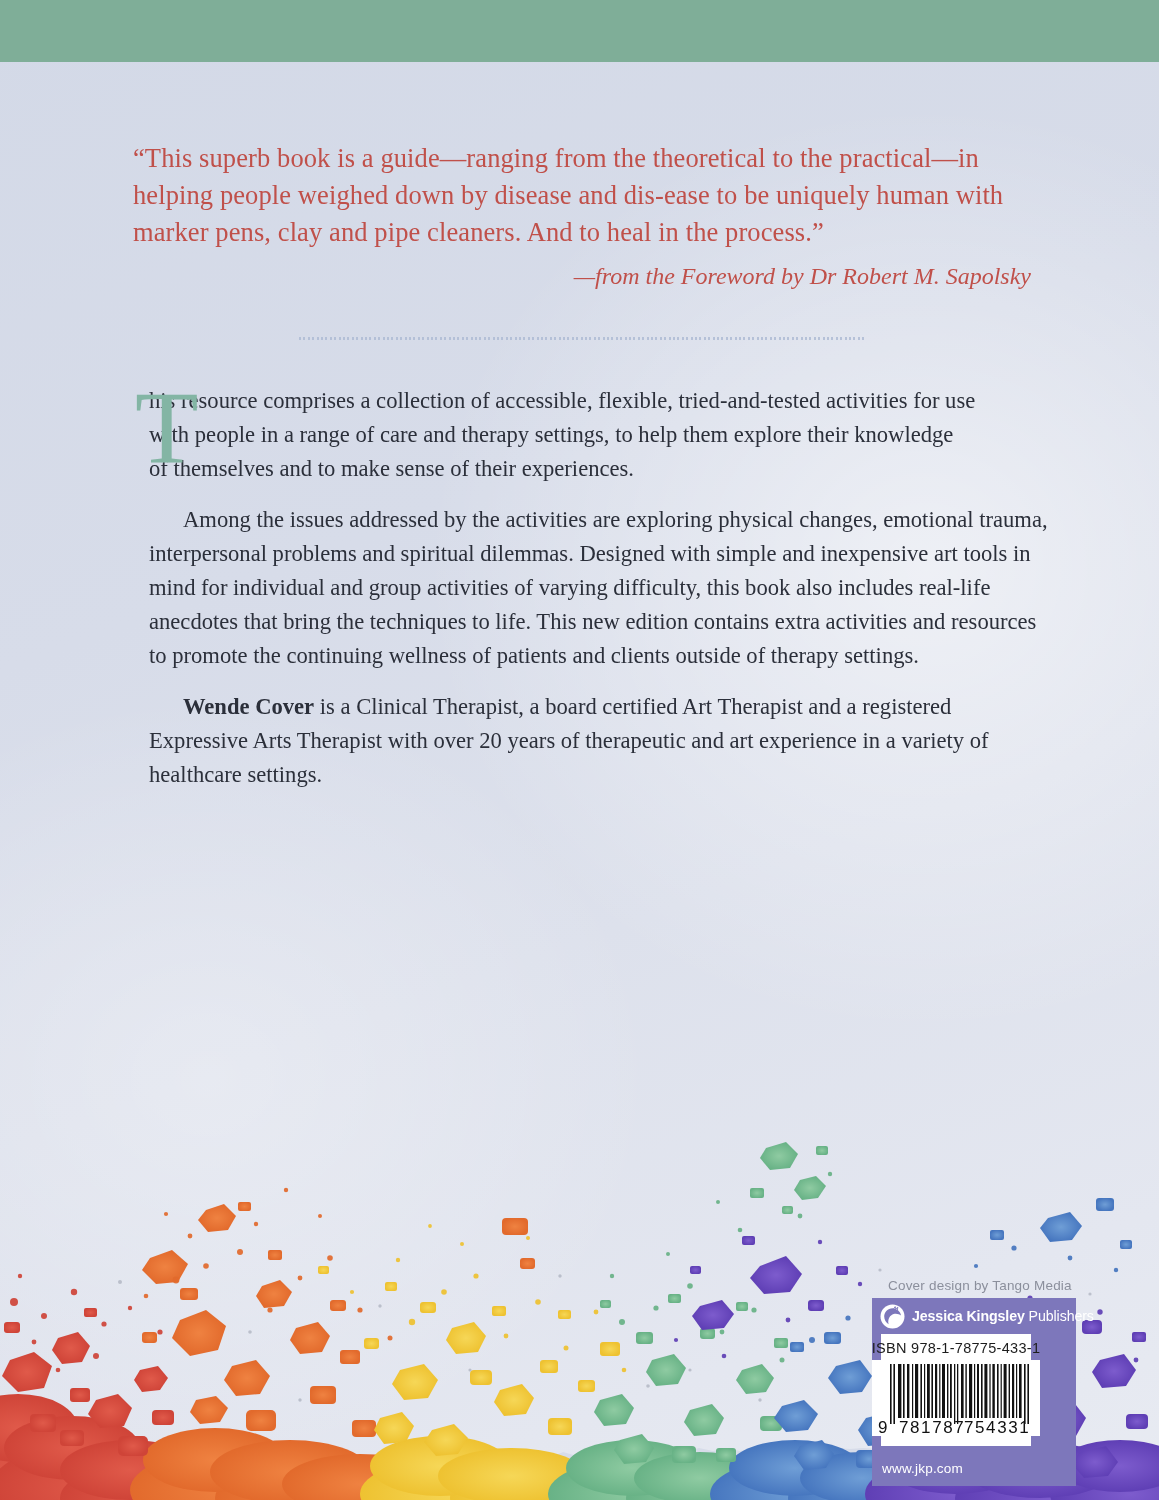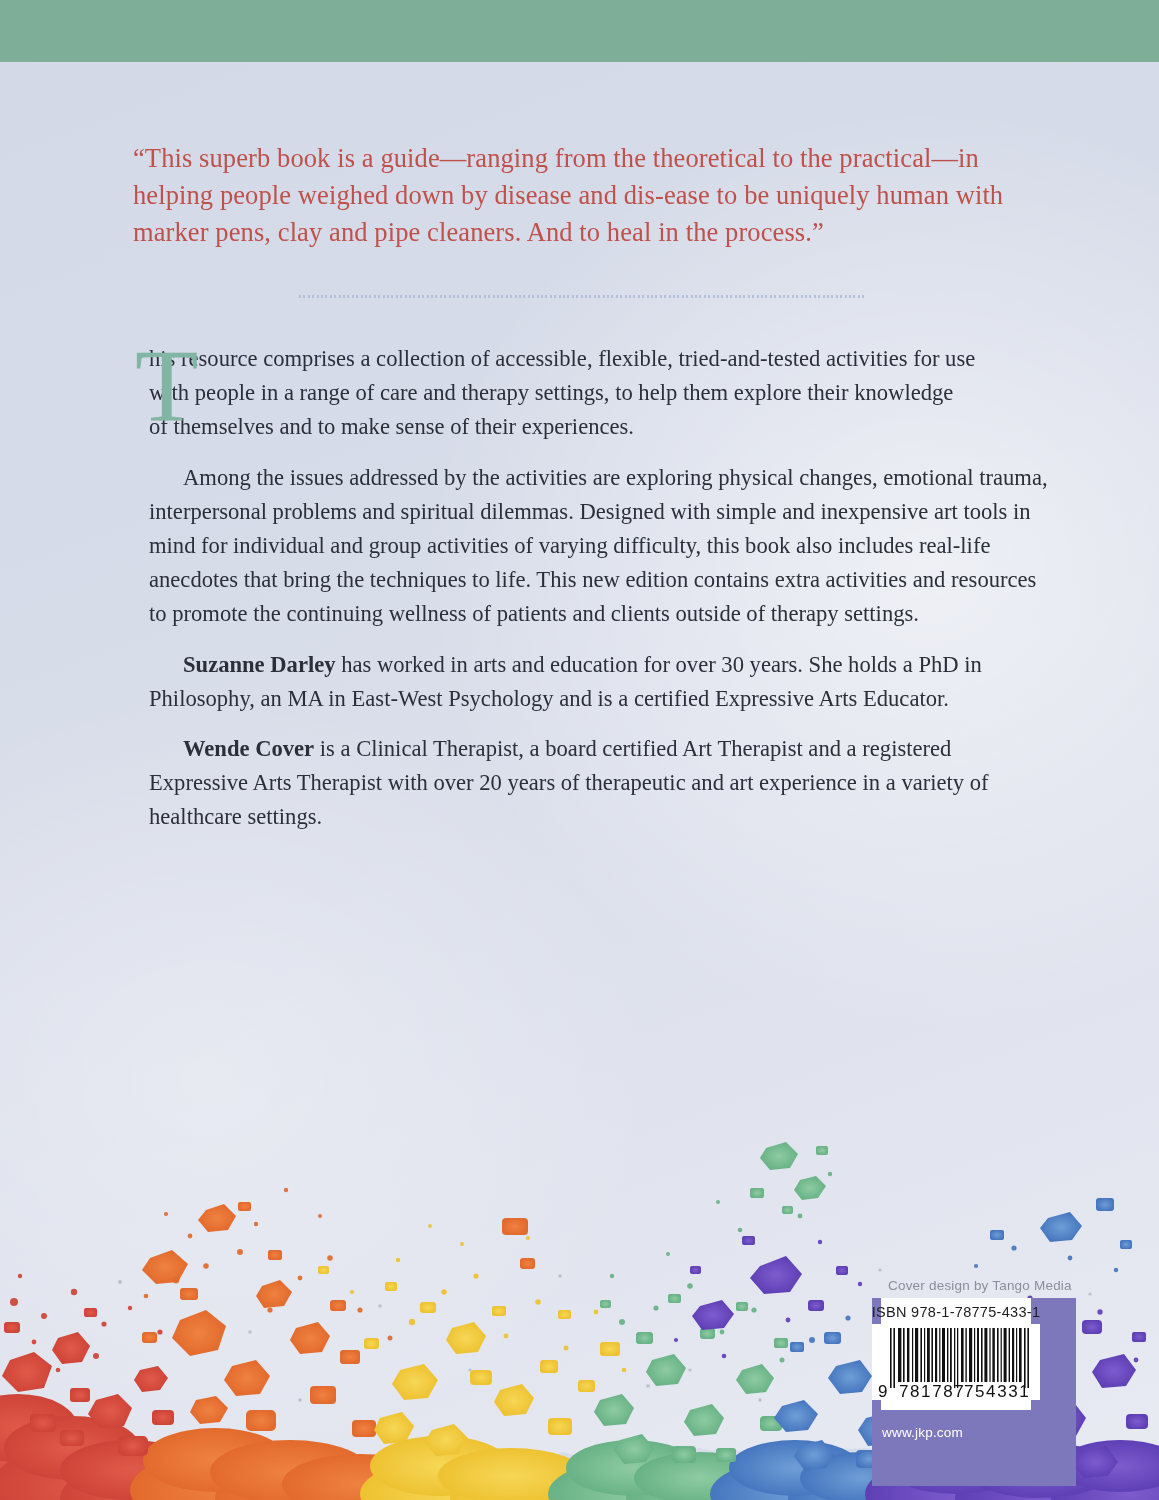--- a/index.html
+++ b/index.html
@@ -223,32 +223,32 @@
                L964,13 L982,8 L1000,12 L1018,8 L1036,12 L1054,9 L1072,13 L1090,10
                L1108,15 L1126,12 L1144,17 L1159,14 L1159,56 Z" fill="#d7dce9" opacity="0.65"></path>
     </svg>
   </div>
 
   <div class="paper-sheen"></div>
 
   <div class="content">
 
     <p class="pull-quote">“This superb book is a guide—ranging from the theoretical to the practical—in helping people weighed down by disease and dis-ease to be uniquely human with marker pens, clay and pipe cleaners. And to heal in the process.”</p>
+    <p class="quote-attribution">—from the Foreword by Dr Robert M. Sapolsky</p>
 
     <div class="divider"></div>
 
     <div class="body-block">
       <span class="dropcap-letter">T</span>
 
       <p class="body first-para">his resource comprises a collection of accessible, flexible, tried-and-tested activities for use with people in a range of care and therapy settings, to help them explore their knowledge of themselves and to make sense of their experiences.</p>
 
       <p class="body run-on">Among the issues addressed by the activities are exploring physical changes, emotional trauma, interpersonal problems and spiritual dilemmas. Designed with simple and inexpensive art tools in mind for individual and group activities of varying difficulty, this book also includes real-life anecdotes that bring the techniques to life. This new edition contains extra activities and resources to promote the continuing wellness of patients and clients outside of therapy settings.</p>
 
 
-      <p class="body bio-gap"><span class="bold-name">Suzanne Darley</span><span> has worked in arts and education for over 30 years. She holds a PhD in Philosophy, an MA in East-West Psychology and is a certified Expressive Arts Educator.</span></p>
 
       <p class="body bio-gap"><span class="bold-name">Wende Cover</span><span> is a Clinical Therapist, a board certified Art Therapist and a registered Expressive Arts Therapist with over 20 years of therapeutic and art experience in a variety of healthcare settings.</span></p>
     </div>
   </div>
 
   <div class="pigment-stage">
     <svg viewBox="0 0 1159 430" preserveAspectRatio="none">
       <defs>
         <radialGradient id="gRed" cx="50%" cy="50%" r="50%">
           <stop offset="0%" stop-color="#e05a4a"></stop>
@@ -550,20 +550,33 @@
           <circle cx="1090" cy="224" r="1.6"></circle>
         <circle cx="300" cy="330" r="1.7"></circle>
           <circle cx="690" cy="300" r="1.6"></circle>
       </g>
     </svg>
   </div>
 
   <div class="cover-credit">Cover design by Tango Media</div>
 
   <div class="publisher-box">
+    <div class="pub-header">
+      <span class="pub-logo">
+        <svg viewBox="0 0 25 25" width="25" height="25">
+          <circle cx="12.5" cy="12.5" r="12" fill="#ffffff"></circle>
+          <path d="M12.5,4.2 C17,4.6 20.6,7.6 21,11.6 C19.4,10.2 17,9.4 14.6,9.8
+                   C12.2,10.2 10.2,11.8 9.2,13.8 C8.2,15.8 8,18 8.6,20.2
+                   C6,18.6 4.2,15.8 4.2,12.6 C4.2,8 7.8,4.4 12.5,4.2 Z" fill="#7d77bb"></path>
+          <path d="M13.4,5.2 L15.2,2.6 L15.8,5.0 L17.8,3.2 L17.4,5.8" stroke="#7d77bb" stroke-width="0.9" fill="none" stroke-linecap="round"></path>
+          <circle cx="15.4" cy="8.2" r="0.9" fill="#7d77bb"></circle>
+        </svg>
+      </span>
+      <span class="pub-name"><b>Jessica Kingsley</b><span class="light"> Publishers</span></span>
+    </div>
 
     <div class="isbn-panel">
       <div class="isbn-text">ISBN 978-1-78775-433-1</div>
       <div class="barcode-wrap">
         <svg viewBox="0 0 168 76" width="168" height="76">
           <rect x="0" y="0" width="168" height="76" fill="#ffffff"></rect>
           <g fill="#111111">
 
             <rect x="18" y="4" width="1.6" height="60"></rect>
             <rect x="21.4" y="4" width="1.6" height="60"></rect>

